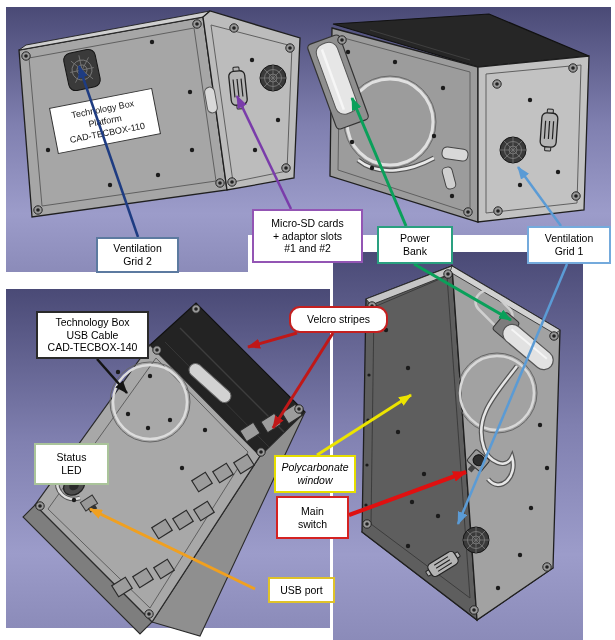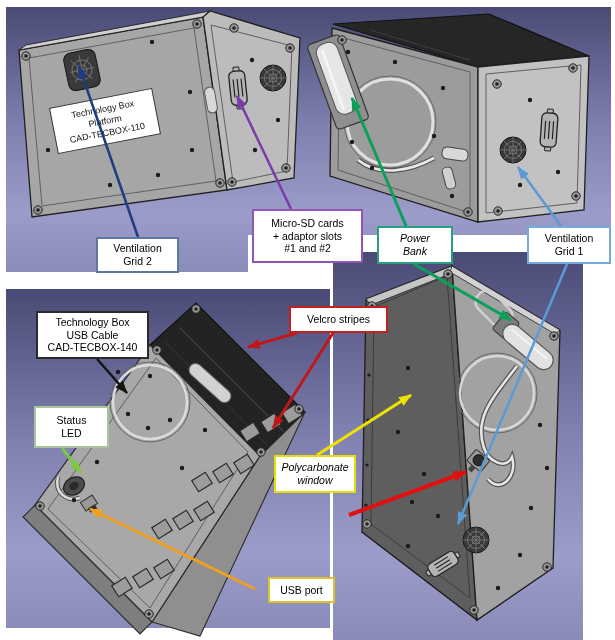--- a/index.html
+++ b/index.html
@@ -337,27 +337,29 @@
     <line x1="349" y1="515" x2="466" y2="472" stroke-width="4" marker-end="url(#ah-switch)" style="stroke: rgb(224, 16, 16);"></line>
     <line x1="255" y1="589" x2="90" y2="509" stroke-width="3" marker-end="url(#ah-usb)" style="stroke: rgb(240, 160, 32);"></line>
   </g>
 </svg>
 
 <div class="callout c-vg2" style="border-color: rgb(92, 122, 160);">Ventilation
 Grid 2</div>
 <div class="callout c-sd" style="border-color: rgb(147, 85, 180);">Micro-SD cards
 + adaptor slots
 #1 and #2</div>
-<div class="callout c-pb" style="border-color: rgb(42, 160, 128); font-style: italic;">Power
+<div class="callout c-pb" style="border-color: rgb(42, 160, 128);">Power
 Bank</div>
 <div class="callout c-vg1" style="border-color: rgb(116, 170, 220);">Ventilation
 Grid 1</div>
 <div class="callout c-cable" style="border-color: rgb(42, 42, 42);">Technology Box
 USB Cable
 CAD-TECBOX-140</div>
-<div class="callout c-velcro" style="border-color: rgb(196, 32, 32);">Velcro stripes</div>
-<div class="callout c-led" style="border-color: rgb(170, 196, 154);">Status
+<div class="callout c-velcro" style="border-color: rgb(196, 32, 32); border-radius: 11px;">Velcro stripes</div>
+<div class="callout c-led" style="border-color: rgb(170, 196, 154); margin-top: 37px;">Status
 LED</div>
 <div class="callout c-window" style="border-color: rgb(230, 222, 0); font-style: italic;">Polycarbonate
 window</div>
+<div class="callout c-switch" style="border-color: rgb(212, 34, 34);">Main
+switch</div>
 <div class="callout c-usb" style="border-color: rgb(223, 194, 42);">USB port</div>
 
 </div>
 
 </body></html>

